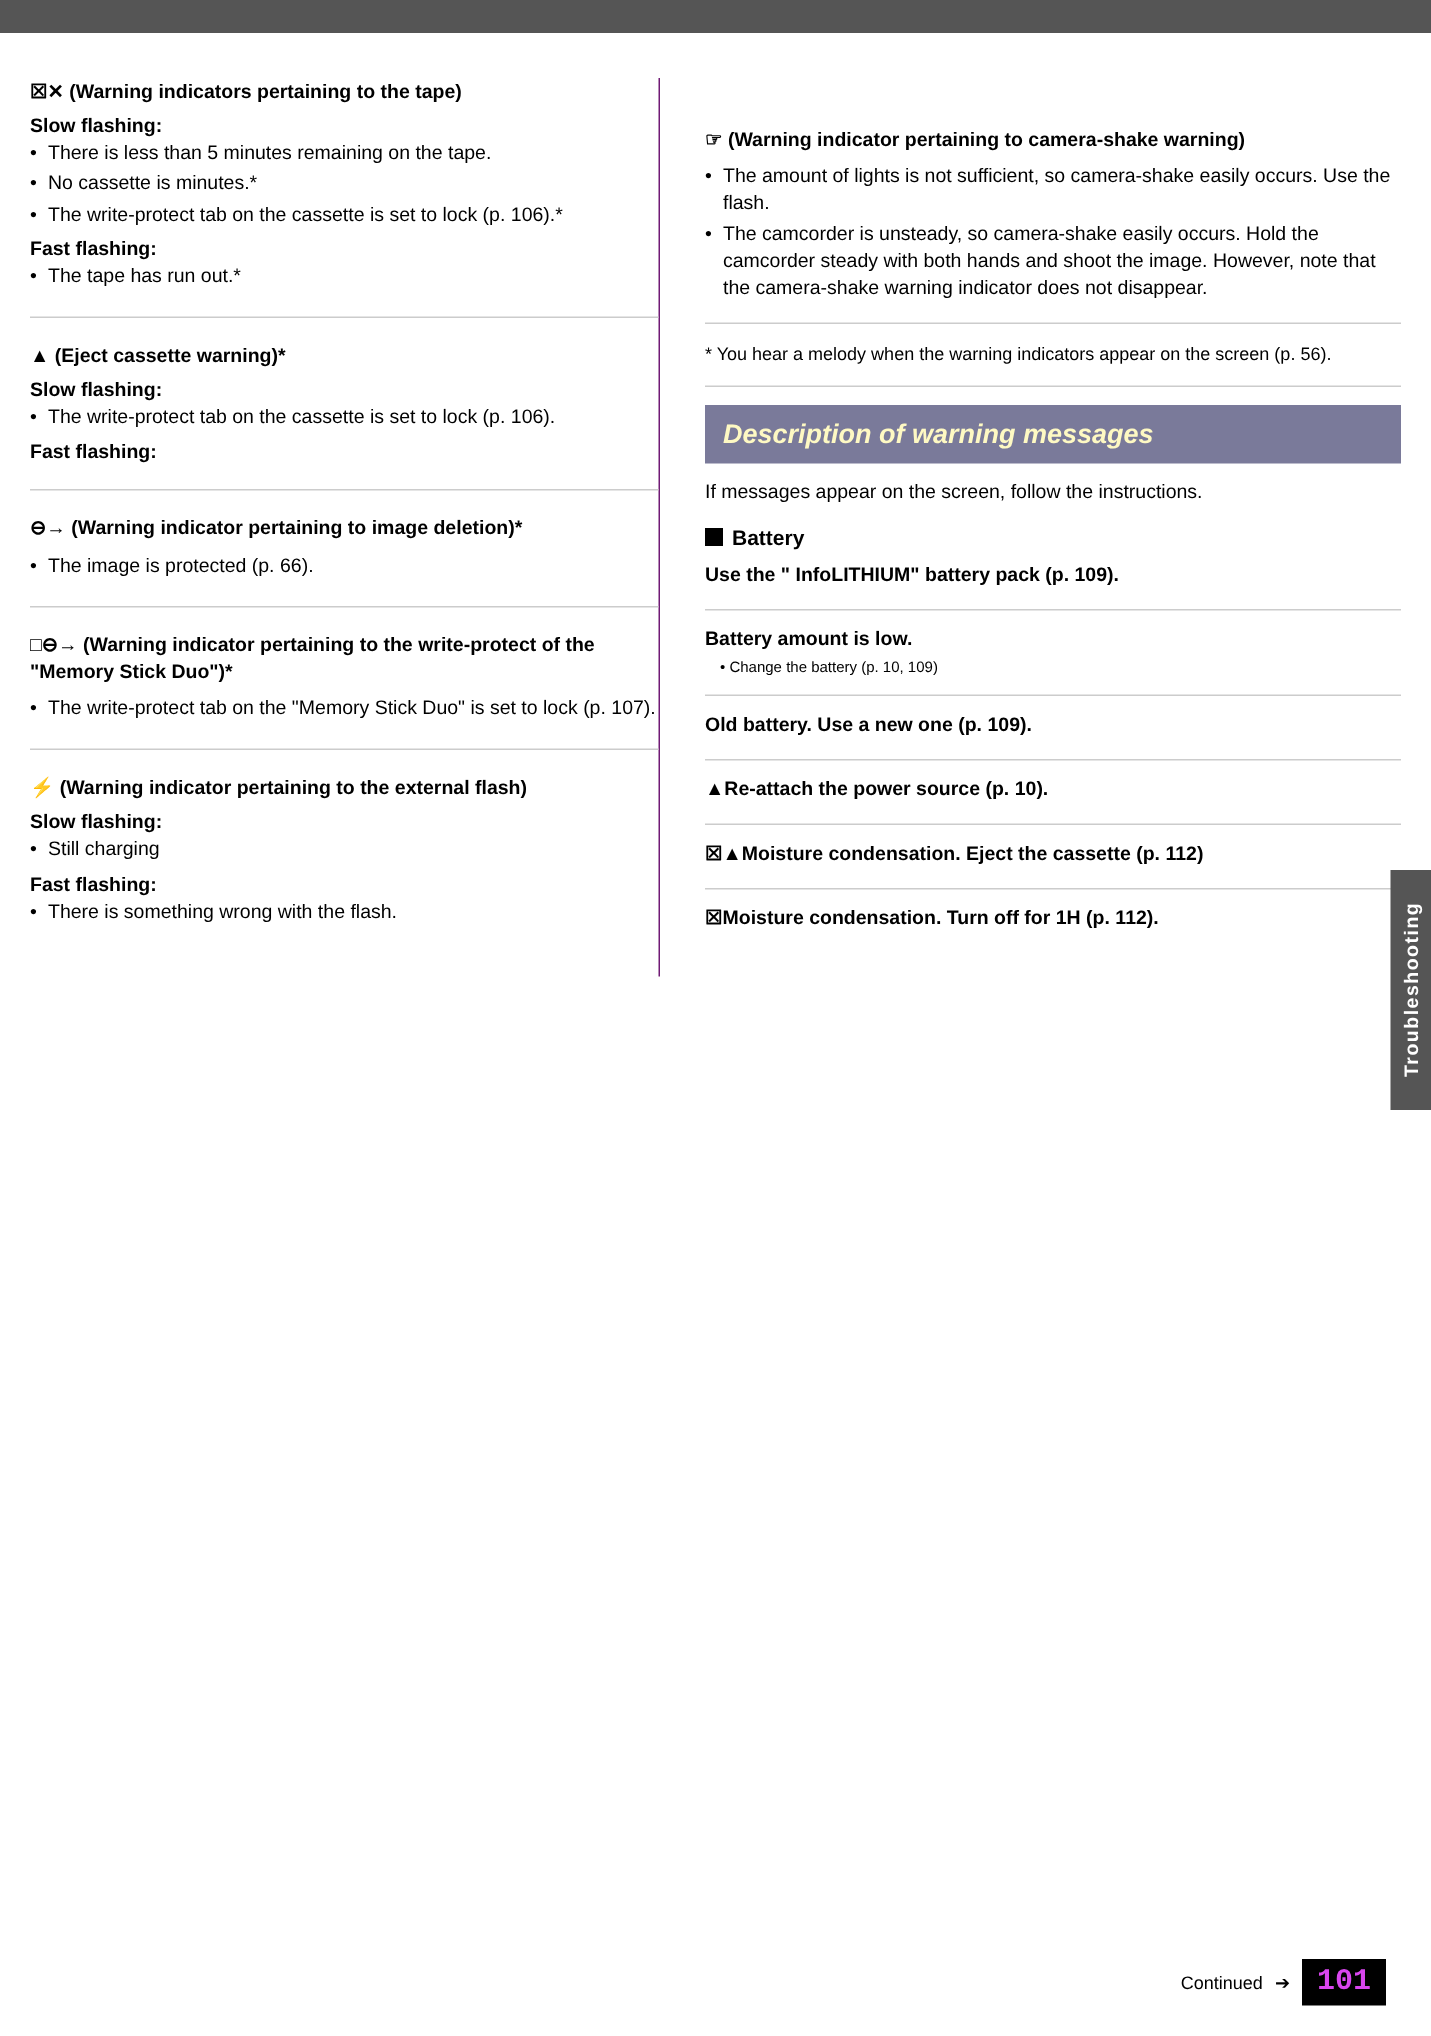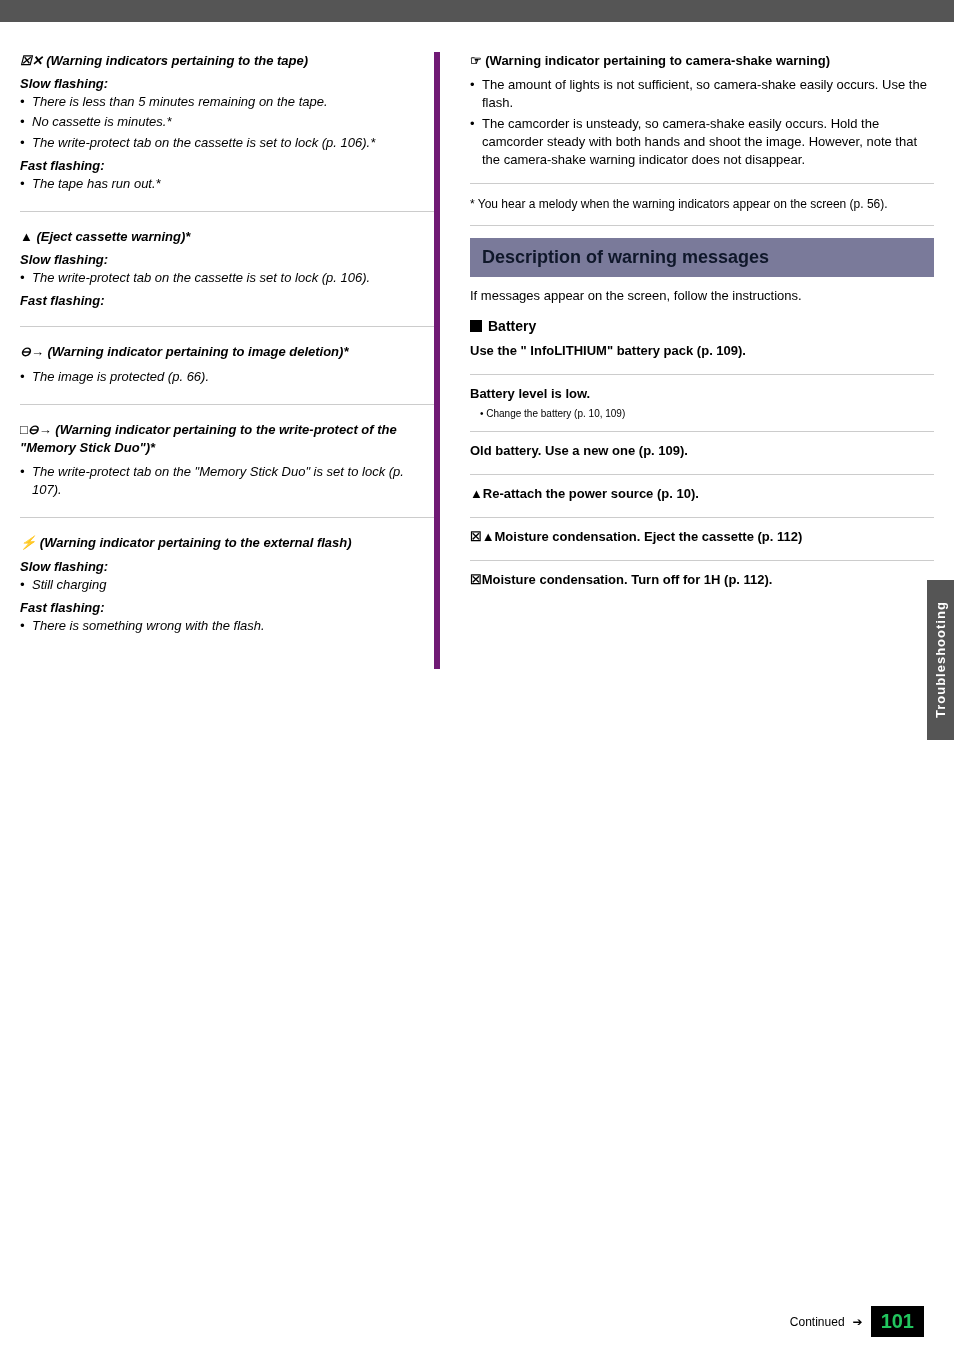--- a/index.html
+++ b/index.html
@@ -20,27 +20,27 @@
     }
 
     .page-content {
       display: flex;
       padding: 30px 20px 20px 20px;
       gap: 0;
     }
 
     .left-col {
       width: 420px;
-      border-right: 6px solid #701a75;
-      font-style: italic;
+      border-right: 1px solid #701a75;
     }
 
     .right-col {
       flex: 1;
       padding-left: 30px;
+      margin-top: 32px;
     }
 
     .section {
       margin-bottom: 16px;
       padding-bottom: 16px;
       border-bottom: 1px solid #ccc;
     }
 
     .section:last-child {
       border-bottom: none;
@@ -82,26 +82,27 @@
 
     .footnote {
       font-size: 12px;
       line-height: 1.4;
       margin-top: 4px;
     }
 
     
     .warning-header {
       background: #7a7a9a;
-      color: #0f172a;
+      color: #fef9c3;
       padding: 8px 12px;
       font-size: 18px;
       font-weight: bold;
       margin-bottom: 10px;
       line-height: 1.3;
+      font-style: italic;
     }
 
     .right-intro {
       font-size: 13px;
       margin-bottom: 12px;
       line-height: 1.4;
     }
 
     .right-section {
       margin-bottom: 12px;
@@ -173,24 +174,25 @@
       position: absolute;
       bottom: 20px;
       right: 30px;
       display: flex;
       align-items: center;
       gap: 8px;
     }
 
     .page-number-box {
       background: #000;
-      color: #22c55e;
+      color: #d946ef;
       font-size: 20px;
       font-weight: bold;
       padding: 4px 10px;
+      font-family: Liberation Mono, monospace;
     }
 
     .continued-text {
       font-size: 12px;
     }
 
     .continued-arrow {
       font-size: 12px;
     }
   </style>
@@ -272,21 +274,21 @@
 
     <div class="right-section-heading">
       <span class="square-icon"></span>
       <span>Battery</span>
     </div>
 
     <div class="right-item">
       <div class="right-item-title">Use the " InfoLITHIUM" battery pack (p. 109).</div>
     </div>
     <div class="right-item">
-      <div class="right-item-title">Battery level is low.</div>
+      <div class="right-item-title">Battery amount is low.</div>
       <div class="right-item-body">• Change the battery (p. 10, 109)</div>
     </div>
     <div class="right-item">
       <div class="right-item-title">Old battery. Use a new one (p. 109).</div>
     </div>
     <div class="right-item">
       <div class="right-item-title">▲Re-attach the power source (p. 10).</div>
     </div>
 
 

